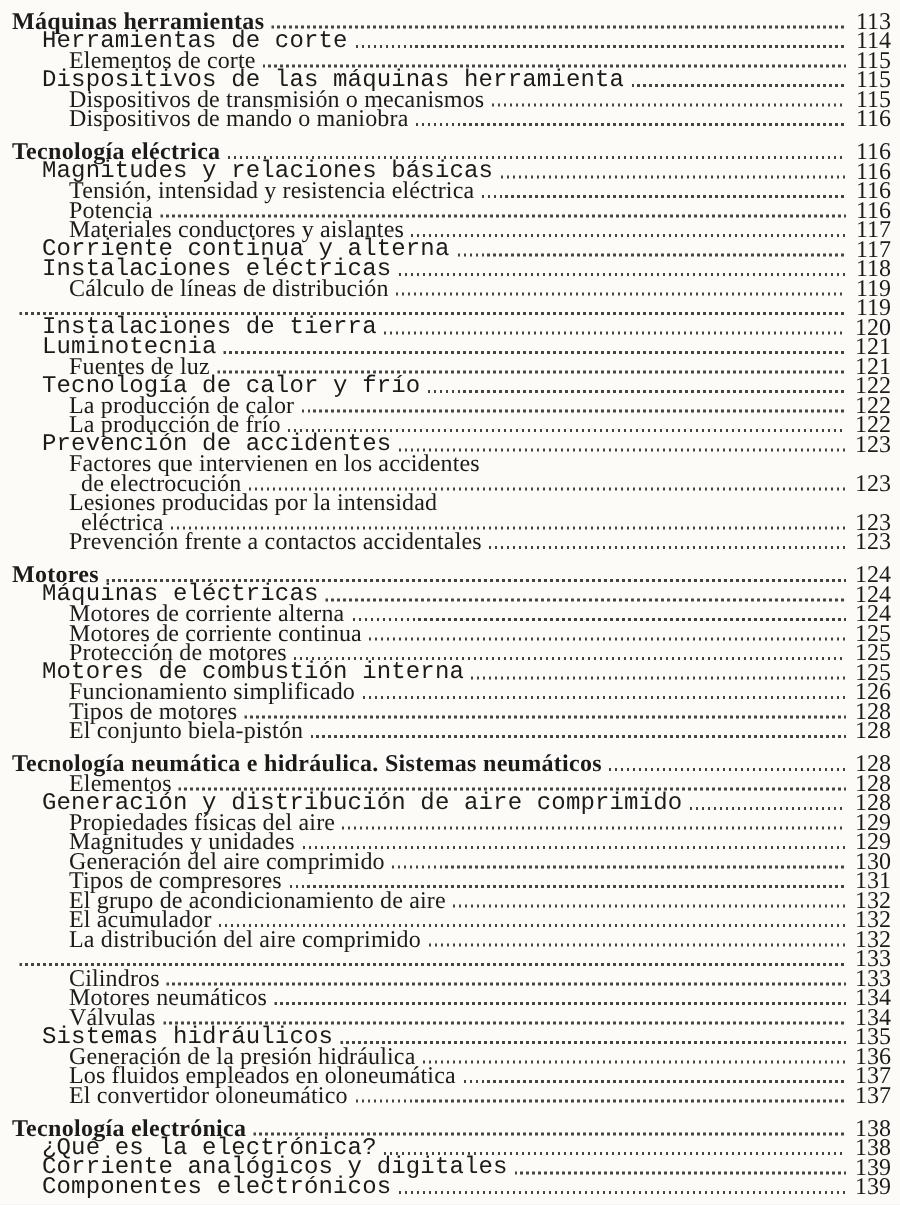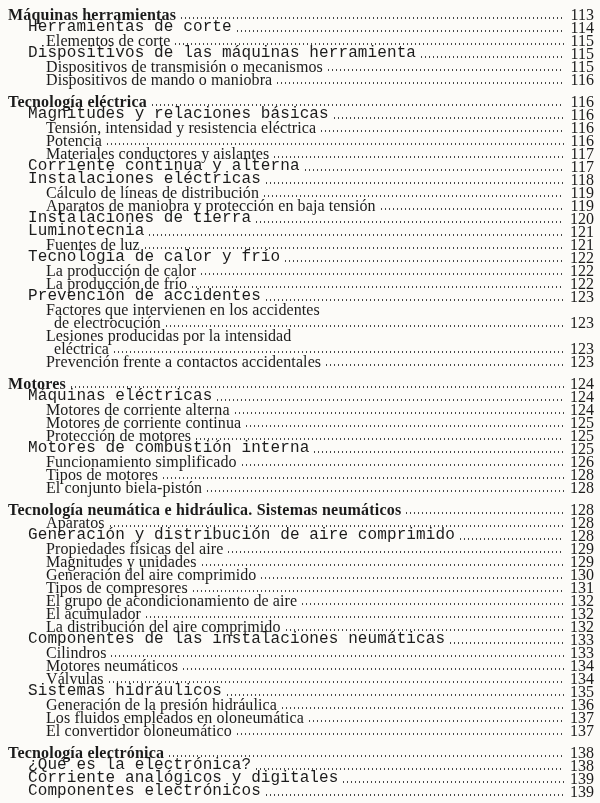--- a/index.html
+++ b/index.html
@@ -117,21 +117,20 @@
     <span class="toc-text">Instalaciones eléctricas</span>
     <span class="toc-leader"></span>
     <span class="toc-page">118</span>
   </div>
         <div class="toc-row lvl-2">
     <span class="toc-text">Cálculo de líneas de distribución</span>
     <span class="toc-leader"></span>
     <span class="toc-page">119</span>
   </div>
         <div class="toc-row lvl-2">
-    <span class="toc-text">Aparatos de maniobra y protección en baja tensión</span>
     <span class="toc-leader"></span>
     <span class="toc-page">119</span>
   </div>
         <div class="toc-row lvl-1">
     <span class="toc-text">Instalaciones de tierra</span>
     <span class="toc-leader"></span>
     <span class="toc-page">120</span>
   </div>
         <div class="toc-row lvl-1">
     <span class="toc-text">Luminotecnia</span>
@@ -234,21 +233,21 @@
     <span class="toc-page">128</span>
   </div>
       </div>
       <div class="toc-section">
         <div class="toc-row lvl-0 bold">
     <span class="toc-text">Tecnología neumática e hidráulica. Sistemas neumáticos</span>
     <span class="toc-leader"></span>
     <span class="toc-page">128</span>
   </div>
         <div class="toc-row lvl-2">
-    <span class="toc-text">Aparatos</span>
+    <span class="toc-text">Elementos</span>
     <span class="toc-leader"></span>
     <span class="toc-page">128</span>
   </div>
         <div class="toc-row lvl-1">
     <span class="toc-text">Generación y distribución de aire comprimido</span>
     <span class="toc-leader"></span>
     <span class="toc-page">128</span>
   </div>
         <div class="toc-row lvl-2">
     <span class="toc-text">Propiedades físicas del aire</span>
@@ -279,21 +278,20 @@
     <span class="toc-text">El acumulador</span>
     <span class="toc-leader"></span>
     <span class="toc-page">132</span>
   </div>
         <div class="toc-row lvl-2">
     <span class="toc-text">La distribución del aire comprimido</span>
     <span class="toc-leader"></span>
     <span class="toc-page">132</span>
   </div>
         <div class="toc-row lvl-1">
-    <span class="toc-text">Componentes de las instalaciones neumáticas</span>
     <span class="toc-leader"></span>
     <span class="toc-page">133</span>
   </div>
         <div class="toc-row lvl-2">
     <span class="toc-text">Cilindros</span>
     <span class="toc-leader"></span>
     <span class="toc-page">133</span>
   </div>
         <div class="toc-row lvl-2">
     <span class="toc-text">Motores neumáticos</span>

